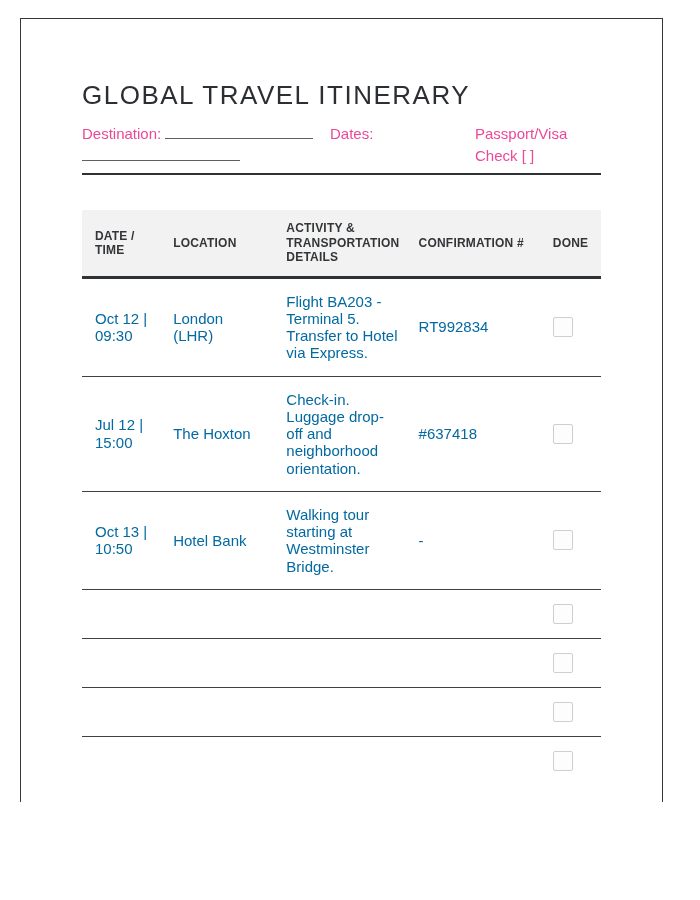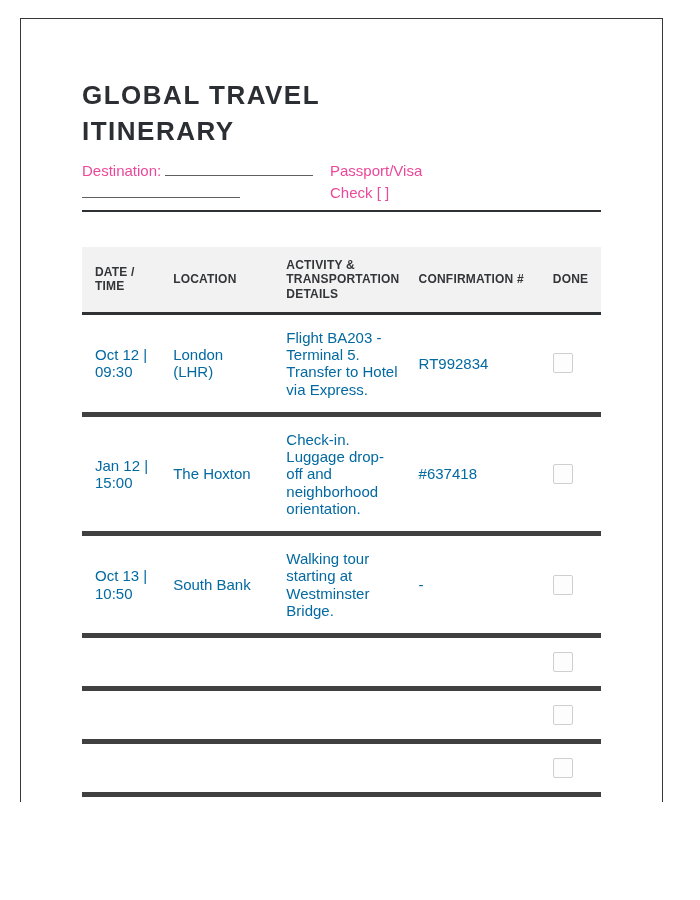--- a/index.html
+++ b/index.html
@@ -25,21 +25,21 @@
     border: 1px solid #35383b;
     border-bottom: none;
     padding: 58px 61px 0 61px;
     overflow: hidden;
     background: #ffffff;
   }
   .page-title {
     margin: 0 0 10px 0;
     max-width: 390px;
     font-size: 26px;
-    font-weight: bold;
+    font-weight: normal;
     letter-spacing: 1.5px;
     line-height: 1.4;
     color: #2b2e33;
     text-transform: uppercase;
   }
   .meta-row {
     display: flex;
     font-size: 15px;
     color: #ec4899;
     line-height: 22px;
@@ -84,21 +84,21 @@
     border-bottom: 3px solid #2f3235;
   }
   tbody td {
     font-size: 15px;
     color: #0369a1;
     vertical-align: middle;
     text-align: left;
     padding: 14px 8px 14px 13px;
     line-height: 1.15;
   }
-  tbody tr + tr td { border-top: 5px solid #404040; }
+  tbody tr + tr td { border-top: 1px solid #404040; }
   .checkbox {
     display: block;
     width: 20px;
     height: 20px;
     border: 1px solid #cfcfcf;
     border-radius: 2px;
     background: #fdfdfd;
   }
 </style>
 </head>
@@ -107,20 +107,23 @@
 <div class="canvas">
   <div class="page">
 
     <h1 class="page-title">GLOBAL TRAVEL ITINERARY</h1>
 
     <div class="meta-row">
       <div class="meta-destination">
         <span>Destination:</span>
         <span class="blank-line blank-seg-1"></span>
         <span class="blank-line blank-seg-2"></span>
+      </div>
+      <div class="meta-dates">
+        <span>Dates:</span>
       </div>
       <div class="meta-passport">
         <span>Passport/Visa Check [ ]</span>
       </div>
     </div>
 
     <hr class="divider">
 
     <table class="itinerary">
       <colgroup>
@@ -143,31 +146,31 @@
         <tr>
           <td>Oct 12 | 09:30</td>
           <td>London (LHR)</td>
           <td>Flight BA203 - Terminal 5. Transfer to Hotel via Express.</td>
           <td>RT992834</td>
           <td>
               <span class="checkbox"></span>
             </td>
         </tr>
         <tr>
-          <td>Jan 12 | 15:00</td>
+          <td>Jul 12 | 15:00</td>
           <td>The Hoxton</td>
           <td>Check-in. Luggage drop-off and neighborhood orientation.</td>
           <td>#637418</td>
           <td>
               <span class="checkbox"></span>
             </td>
         </tr>
         <tr>
           <td>Oct 13 | 10:50</td>
-          <td>South Bank</td>
+          <td>Hotel Bank</td>
           <td>Walking tour starting at Westminster Bridge.</td>
           <td>-</td>
           <td>
               <span class="checkbox"></span>
             </td>
         </tr>
         <tr>
           <td></td>
           <td></td>
           <td></td>

